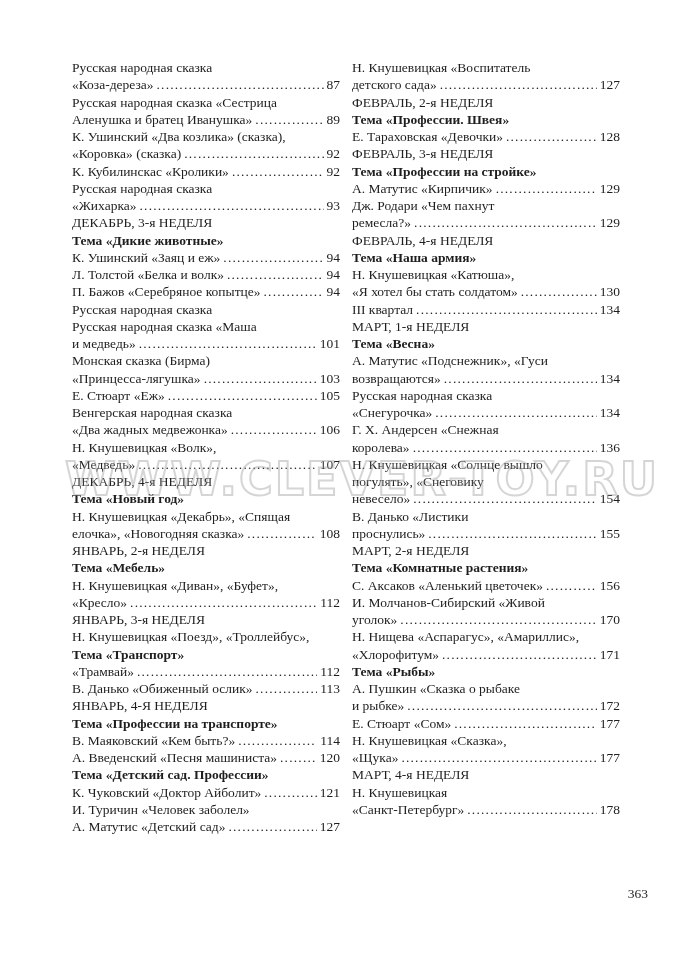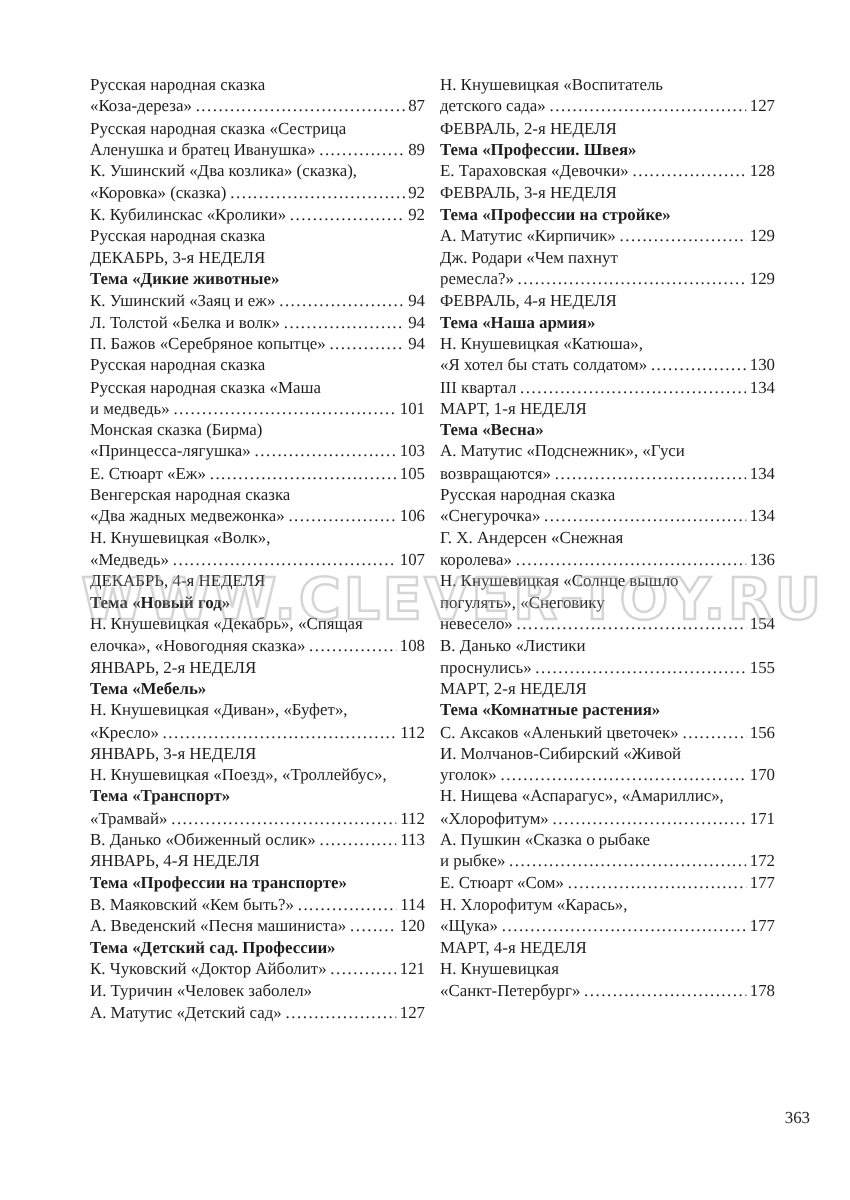--- a/index.html
+++ b/index.html
@@ -112,20 +112,25 @@
           <span class="pg">92</span>
         </div>
         <div class="line entry">
           <span class="txt">К. Кубилинскас «Кролики»</span>
           <span class="leader"></span>
           <span class="pg">92</span>
         </div>
         <div class="line entry">
           <span class="txt">Русская народная сказка</span>
         </div>
+        <div class="line entry">
+          <span class="txt">«Жихарка»</span>
+          <span class="leader"></span>
+          <span class="pg">93</span>
+        </div>
         <div class="line week">
           <span class="txt">ДЕКАБРЬ, 3-я НЕДЕЛЯ</span>
         </div>
         <div class="line theme">
           <span class="txt">Тема «Дикие животные»</span>
         </div>
         <div class="line entry">
           <span class="txt">К. Ушинский «Заяц и еж»</span>
           <span class="leader"></span>
           <span class="pg">94</span>
@@ -387,35 +392,38 @@
           <span class="pg">170</span>
         </div>
         <div class="line entry">
           <span class="txt">Н. Нищева «Аспарагус», «Амариллис»,</span>
         </div>
         <div class="line entry">
           <span class="txt">«Хлорофитум»</span>
           <span class="leader"></span>
           <span class="pg">171</span>
         </div>
+        <div class="line theme">
+          <span class="txt">Тема «Рыбы»</span>
+        </div>
         <div class="line entry">
           <span class="txt">А. Пушкин «Сказка о рыбаке</span>
         </div>
         <div class="line entry">
           <span class="txt">и рыбке»</span>
           <span class="leader"></span>
           <span class="pg">172</span>
         </div>
         <div class="line entry">
           <span class="txt">Е. Стюарт «Сом»</span>
           <span class="leader"></span>
           <span class="pg">177</span>
         </div>
         <div class="line entry">
-          <span class="txt">Н. Хлорофитум «Карась»,</span>
+          <span class="txt">Н. Кнушевицкая «Сказка»,</span>
         </div>
         <div class="line entry">
           <span class="txt">«Щука»</span>
           <span class="leader"></span>
           <span class="pg">177</span>
         </div>
         <div class="line week">
           <span class="txt">МАРТ, 4-я НЕДЕЛЯ</span>
         </div>
         <div class="line entry">

